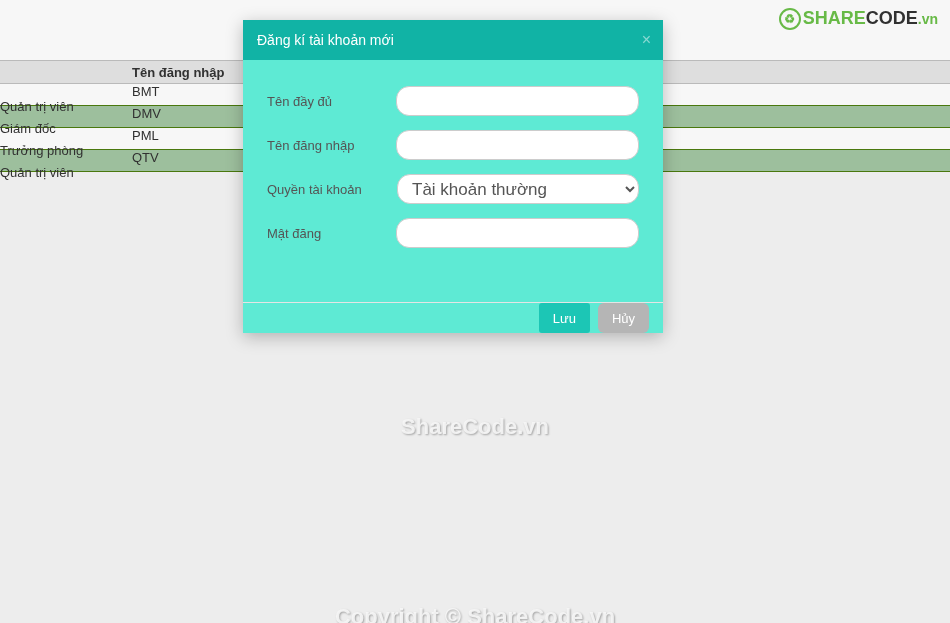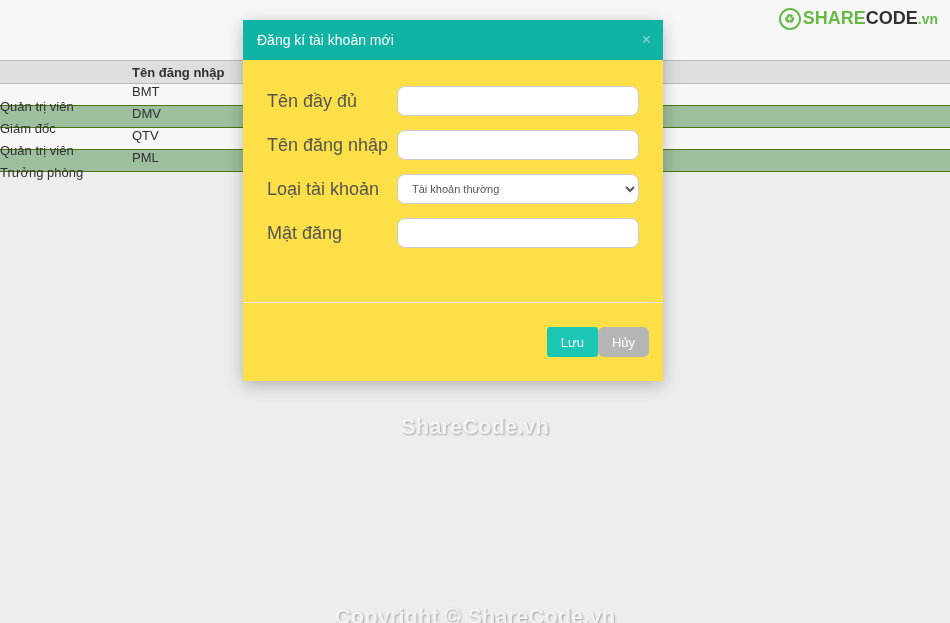--- a/index.html
+++ b/index.html
@@ -77,21 +77,21 @@
     .overlay {
       position: absolute;
       inset: 0;
       background: rgba(0,0,0,0.03);
     }
     .modal {
       position: absolute;
       left: 243px;
       top: 20px;
       width: 420px;
-      background: #fde047;
+      background: #5eead4;
       box-shadow: 0 4px 16px rgba(0,0,0,0.25);
     }
     .modal-header {
       background: #11b3a5;
       color: #fff;
       height: 40px;
       display: flex;
       align-items: center;
       padding: 0 14px;
       font-size: 14px;
@@ -111,41 +111,42 @@
     .modal-body {
       padding: 26px 24px 40px 24px;
     }
     .form-row {
       display: flex;
       align-items: center;
       margin-bottom: 14px;
     }
     .form-label {
       width: 130px;
-      font-size: 18px;
+      font-size: 13px;
       color: #555;
     }
     .form-control {
       flex: 1;
       height: 30px;
       border: 1px solid #ccc;
-      border-radius: 8px;
+      border-radius: 13px;
       padding: 0 10px;
-      font-size: 11px;
+      font-size: 17px;
       color: #555;
       background: #fff;
     }
     select.form-control {
       appearance: auto;
     }
     .modal-footer {
       border-top: 1px solid #e5e5e5;
-      padding: 24px 14px;
+      padding: 0 14px;
       display: flex;
       justify-content: flex-end;
+      gap: 8px;
     }
     .btn {
       height: 30px;
       padding: 0 14px;
       border: none;
       border-radius: 3px;
       font-size: 13px;
       cursor: pointer;
       color: #fff;
     }
@@ -172,26 +173,26 @@
   <div id="table-rows">
       <div class="table-row">
         <div class="col-left">BMT</div>
         <div class="col-right">Quản trị viên</div>
       </div>
       <div class="table-row">
         <div class="col-left">DMV</div>
         <div class="col-right">Giám đốc</div>
       </div>
       <div class="table-row">
+        <div class="col-left">PML</div>
+        <div class="col-right">Trưởng phòng</div>
+      </div>
+      <div class="table-row">
         <div class="col-left">QTV</div>
         <div class="col-right">Quản trị viên</div>
-      </div>
-      <div class="table-row">
-        <div class="col-left">PML</div>
-        <div class="col-right">Trưởng phòng</div>
       </div>
     </div>
 </div>
 
 <div class="watermark wm1">ShareCode.vn</div>
 <div class="watermark wm2">Copyright © ShareCode.vn</div>
 
 <div class="overlay"></div>
 
 <div class="modal">
@@ -202,21 +203,21 @@
   <div class="modal-body">
     <div class="form-row">
       <div class="form-label">Tên đầy đủ</div>
       <input type="text" class="form-control" style="">
     </div>
     <div class="form-row">
       <div class="form-label">Tên đăng nhập</div>
       <input type="text" class="form-control" style="">
     </div>
     <div class="form-row">
-      <div class="form-label">Loại tài khoản</div>
+      <div class="form-label">Quyền tài khoản</div>
       <select class="form-control">
         <option>Tài khoản thường</option>
       </select>
     </div>
     <div class="form-row">
       <div class="form-label">Mật đăng</div>
       <input type="password" class="form-control" style="">
     </div>
   </div>
   <div class="modal-footer">

